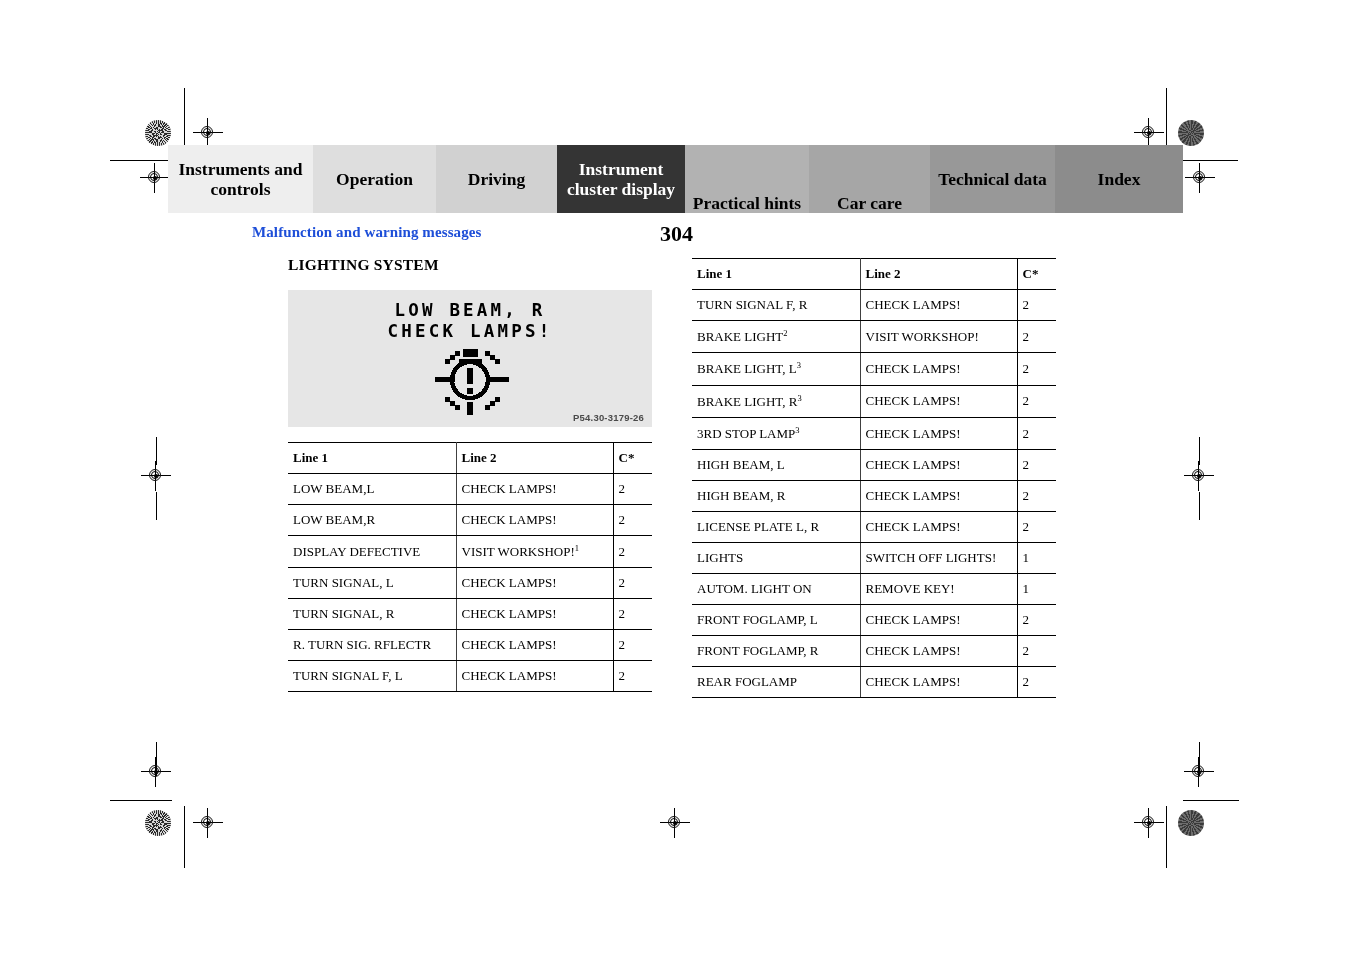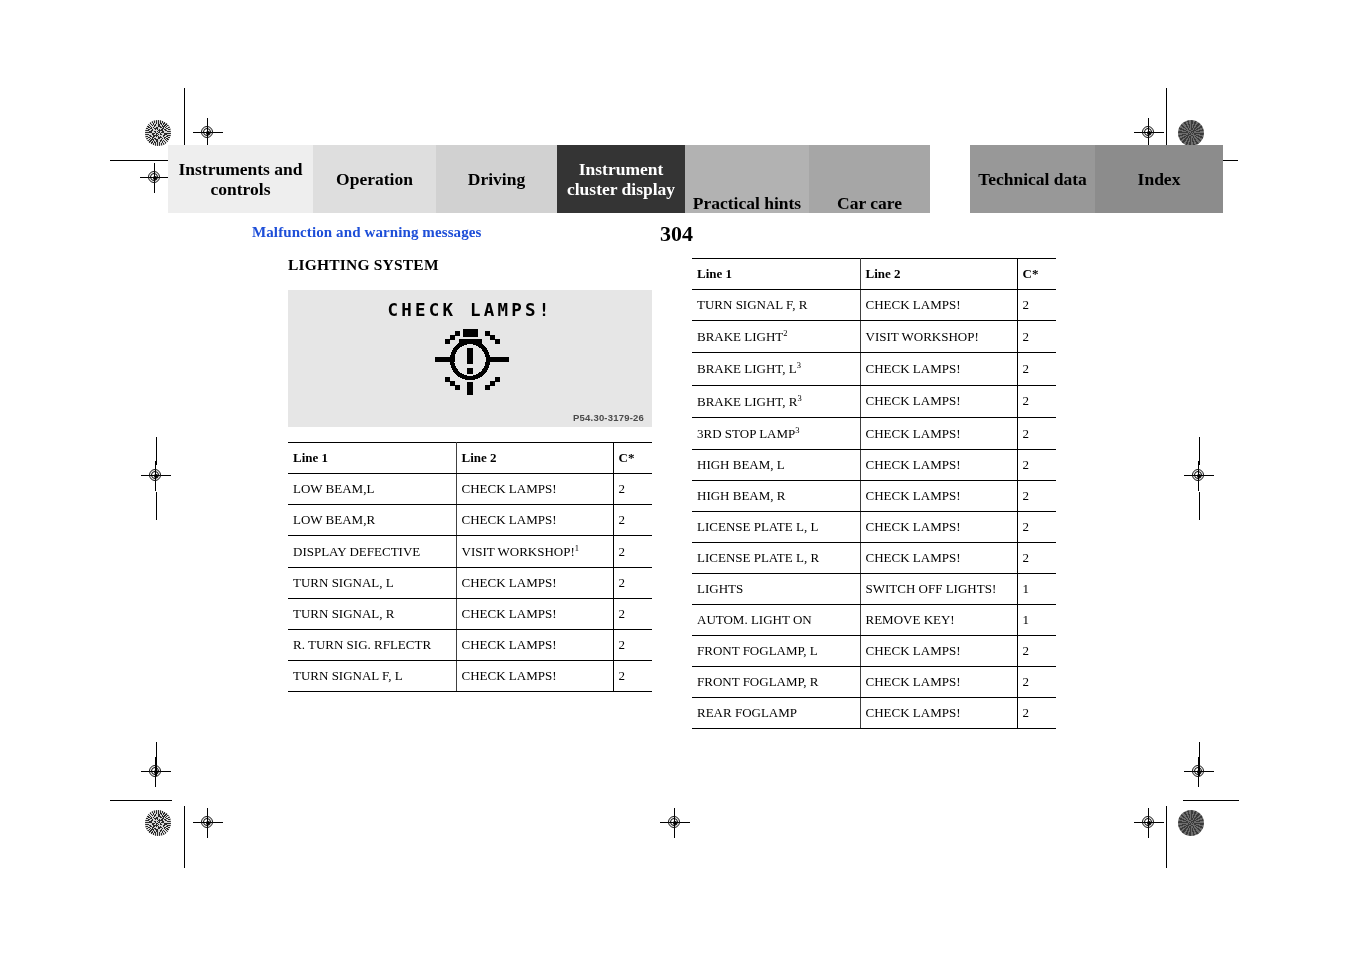--- a/index.html
+++ b/index.html
@@ -318,35 +318,36 @@
     </div>
     <div class="tab active" style="background: rgb(52, 52, 52); width: 128px; flex: 0 0 128px;">
       <span>Instrument cluster display</span>
     </div>
     <div class="tab" style="background: rgb(178, 178, 178); width: 124px; flex: 0 0 124px; align-items: flex-end;">
       <span>Practical hints</span>
     </div>
     <div class="tab" style="background: rgb(166, 166, 166); width: 121px; flex: 0 0 121px; align-items: flex-end;">
       <span>Car care</span>
     </div>
-    <div class="tab" style="background: rgb(152, 152, 152); width: 125px; flex: 0 0 125px; margin-left: 40px;">
+    <div class="tab" style="background: rgb(152, 152, 152); width: 125px; flex: 0 0 125px;">
       <span>Technical data</span>
     </div>
     <div class="tab" style="background: rgb(140, 140, 140); width: 128px; flex: 0 0 128px;">
       <span>Index</span>
     </div>
   </div>
 
 <div class="runhead">Malfunction and warning messages</div>
 <div class="pagenum">304</div>
 
 <div class="section-title">LIGHTING SYSTEM</div>
 
 <div class="figure">
   <div class="matrix">
+    <div class="mline">LOW BEAM, R</div>
     <div class="mline">CHECK LAMPS!</div>
     <div class="bulb-wrap">
       <svg viewBox="0 0 78 68" width="78" height="68" shape-rendering="crispEdges">
 
         <rect x="14" y="12" width="5" height="5" fill="#000"></rect>
         <rect x="19" y="8" width="5" height="5" fill="#000"></rect>
         <rect x="24" y="4" width="5" height="5" fill="#000"></rect>
         <rect x="54" y="4" width="5" height="5" fill="#000"></rect>
         <rect x="59" y="8" width="5" height="5" fill="#000"></rect>
         <rect x="64" y="12" width="5" height="5" fill="#000"></rect>
@@ -458,25 +459,20 @@
         <td class="c1">HIGH BEAM, L</td>
         <td class="c2">CHECK LAMPS!</td>
         <td class="c3">2</td>
       </tr>
       <tr>
         <td class="c1">HIGH BEAM, R</td>
         <td class="c2">CHECK LAMPS!</td>
         <td class="c3">2</td>
       </tr>
       <tr>
-        <td class="c1">LICENSE PLATE L, L</td>
-        <td class="c2">CHECK LAMPS!</td>
-        <td class="c3">2</td>
-      </tr>
-      <tr>
         <td class="c1">LICENSE PLATE L, R</td>
         <td class="c2">CHECK LAMPS!</td>
         <td class="c3">2</td>
       </tr>
       <tr>
         <td class="c1">LIGHTS</td>
         <td class="c2">SWITCH OFF LIGHTS!</td>
         <td class="c3">1</td>
       </tr>
       <tr>

